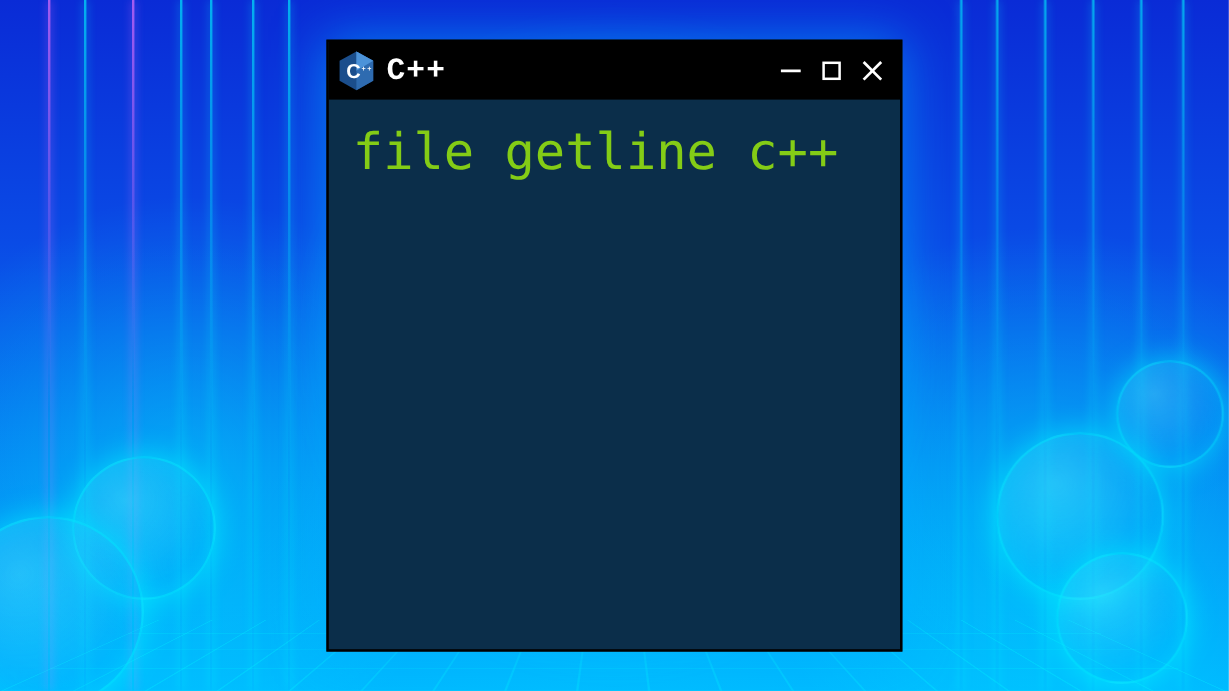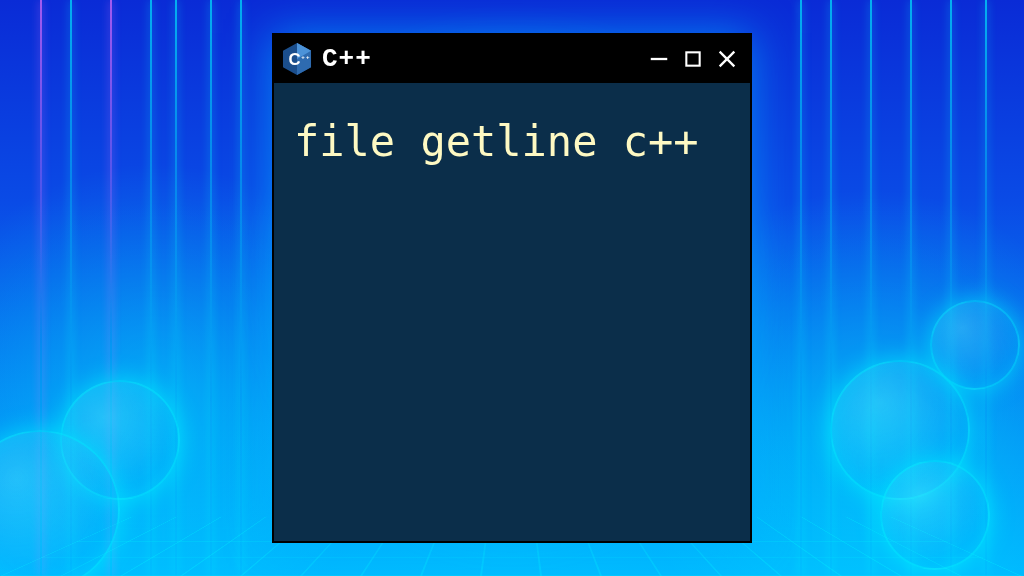--- a/index.html
+++ b/index.html
@@ -94,22 +94,22 @@
   }
   .win-btn {
     width: 26px; height: 26px;
     display: flex; align-items: center; justify-content: center;
     cursor: pointer;
   }
   .win-btn svg { stroke: #fff; stroke-width: 2.5; fill: none; }
 
   .content {
     flex: 1;
-    padding: 33px 20px;
-    color: #fef9c3;
+    padding: 18px 20px;
+    color: #84cc16;
     font-family: "Consolas", "Menlo", "DejaVu Sans Mono", "Courier New", monospace;
     font-size: 42px;
     line-height: 1.25;
     white-space: pre-wrap;
     word-break: break-word;
   }
 </style>
 </head>
 <body>
 

